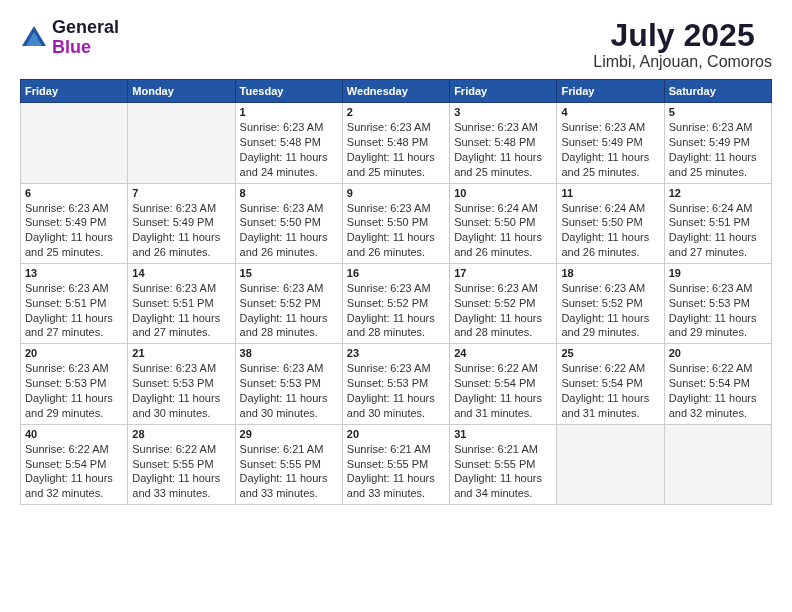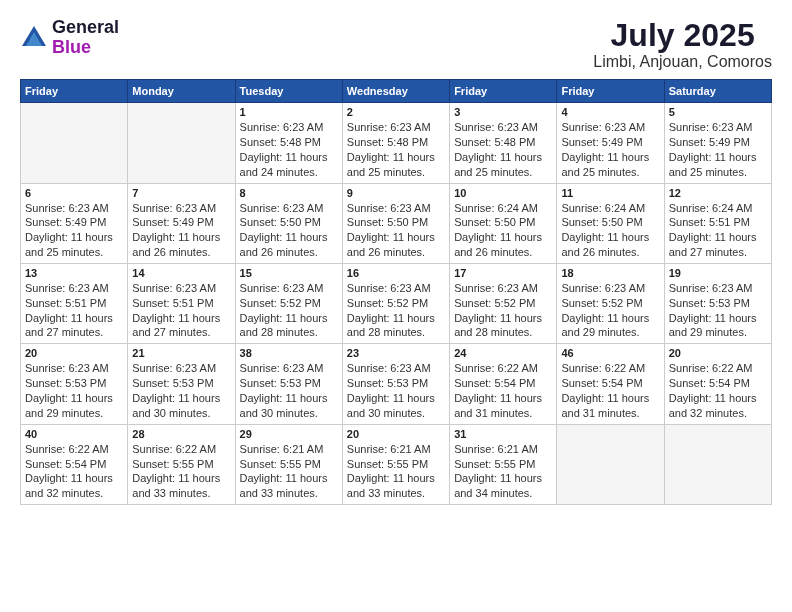--- a/index.html
+++ b/index.html
@@ -302,21 +302,21 @@
 and 30 minutes.</div>
           </td>
           <td>
             <div class="day-number">24</div>
             <div class="day-info" style="white-space: pre-line;">Sunrise: 6:22 AM
 Sunset: 5:54 PM
 Daylight: 11 hours
 and 31 minutes.</div>
           </td>
           <td>
-            <div class="day-number">46</div>
+            <div class="day-number">25</div>
             <div class="day-info" style="white-space: pre-line;">Sunrise: 6:22 AM
 Sunset: 5:54 PM
 Daylight: 11 hours
 and 31 minutes.</div>
           </td>
           <td>
             <div class="day-number">20</div>
             <div class="day-info" style="white-space: pre-line;">Sunrise: 6:22 AM
 Sunset: 5:54 PM
 Daylight: 11 hours

